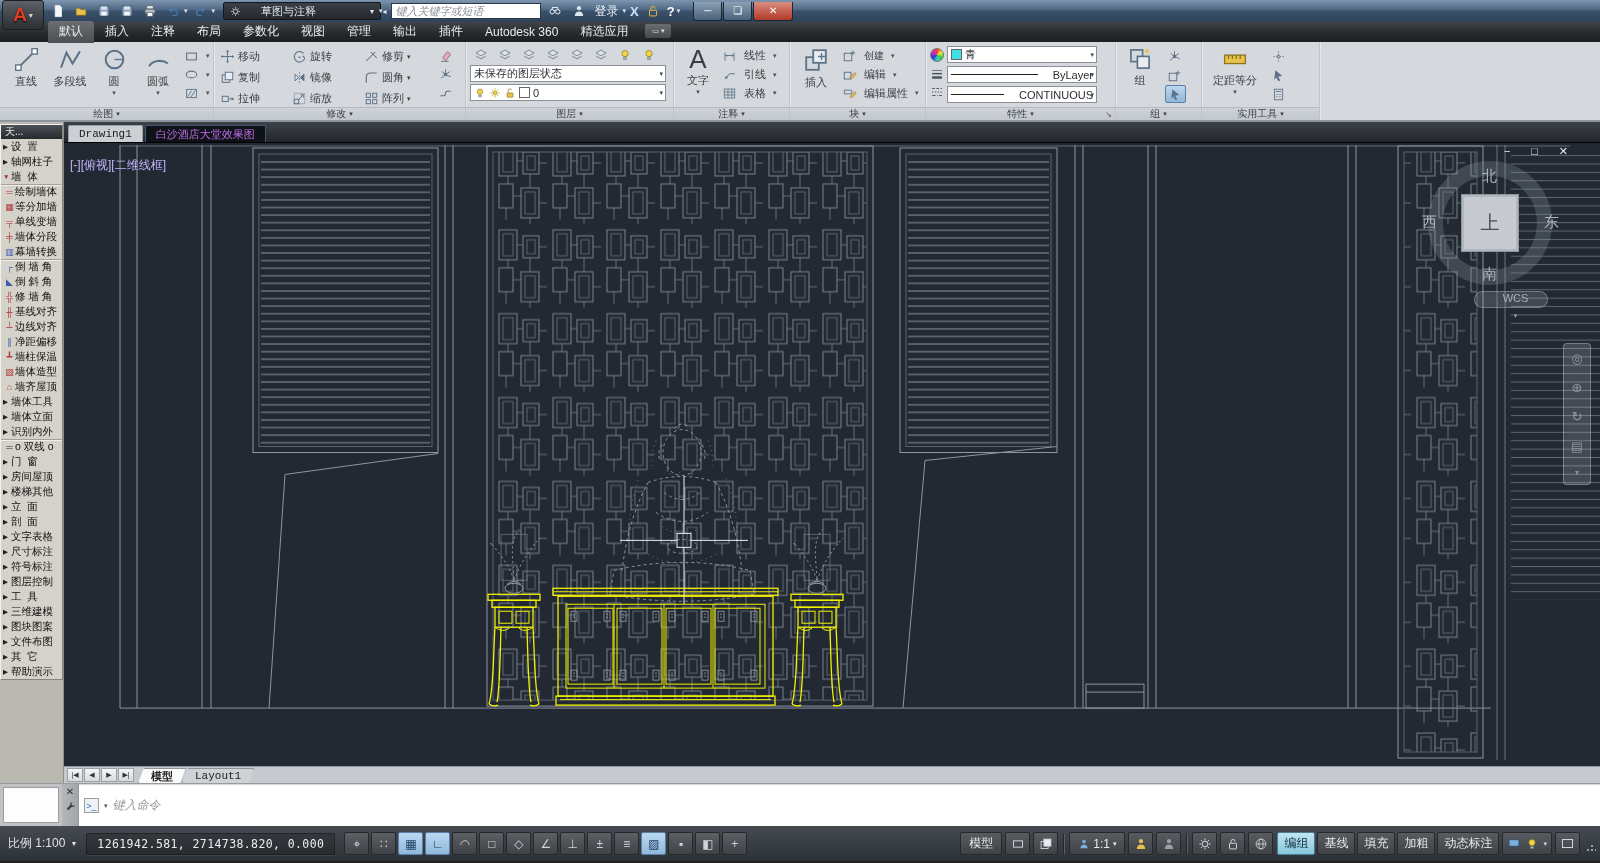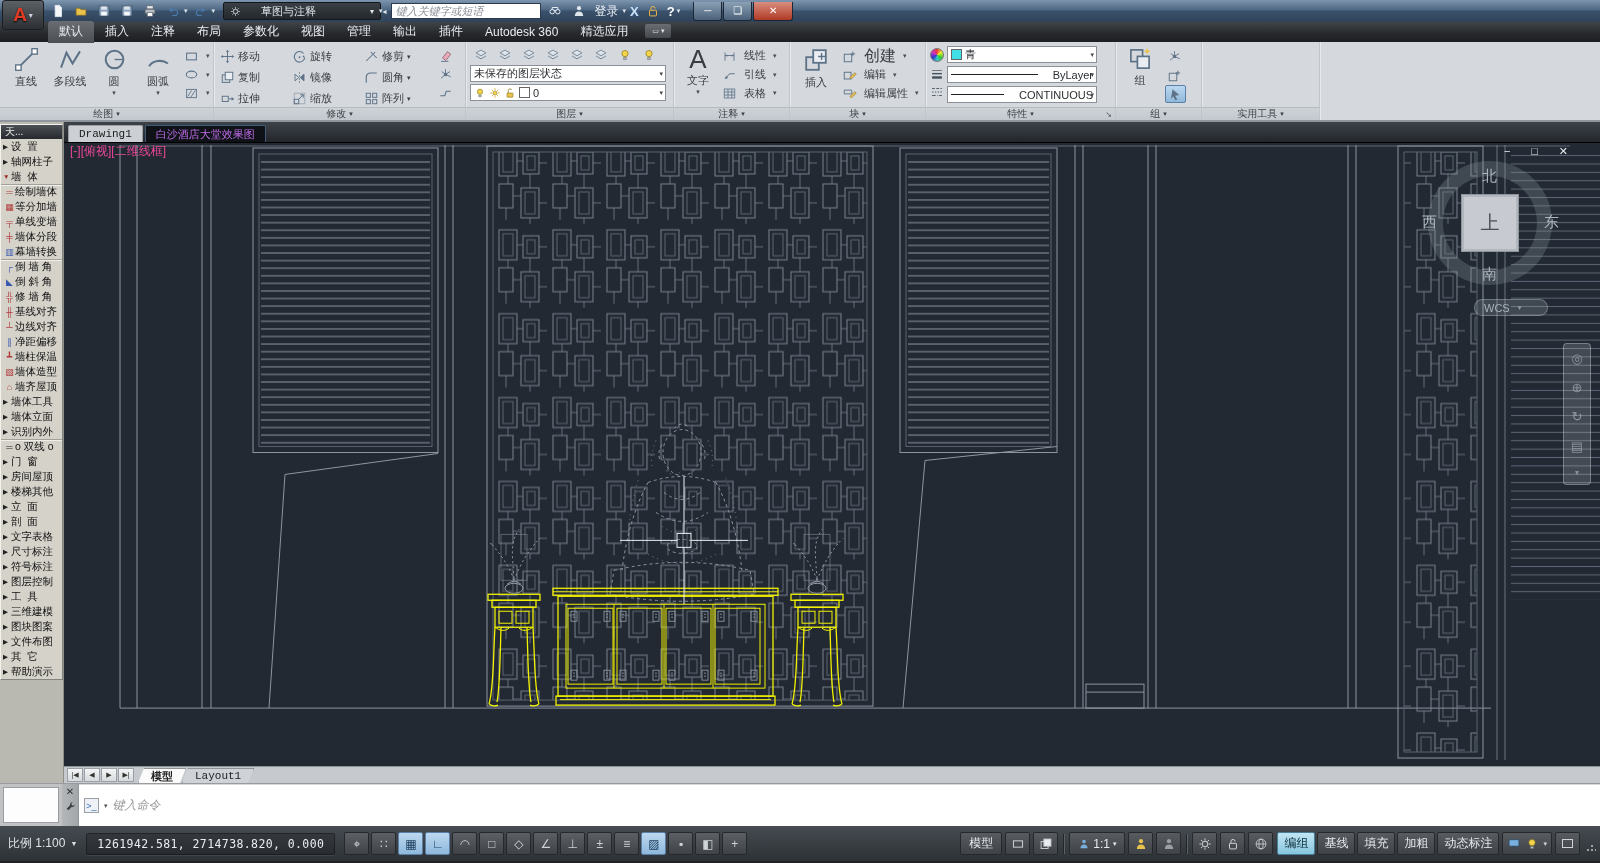--- a/index.html
+++ b/index.html
@@ -117,35 +117,35 @@
   .pi[data-k="o"] .pa::before { content:"▼"; }
 
   .main { flex:1; display:flex; flex-direction:column; min-width:0; }
   .doctabs { height:20px; background:linear-gradient(#3d4248,#23272c); display:flex; align-items:flex-end; padding-left:4px; gap:2px; }
   .dtab { height:17px; padding:0 10px; font-size:11px; display:flex; align-items:center; background:#ccd0d4; color:#1a1a1a;
     border:1px solid #9aa0a6; border-bottom:none; border-radius:2px 2px 0 0; cursor:pointer; font-family:"Liberation Mono","DejaVu Sans Mono",monospace; }
   .dtab[data-active="1"] { background:#0f1318; color:var(--doc_tab_active); border-color:#3f5a78; font-family:"Liberation Sans","DejaVu Sans",sans-serif; }
 
   .viewport { position:relative; height:624px; background:var(--vp_bg); overflow:hidden; border-top:1px solid #000; }
   .cad { position:absolute; inset:0; width:100%; height:100%; }
-  .vplabel { position:absolute; left:6px; top:0; color:#ec4899; font-size:12px; }
+  .vplabel { position:absolute; left:6px; top:14px; color:#c4b5fd; font-size:12px; }
   .vpwin { position:absolute; left:1440px; top:2px; width:64px; display:flex; justify-content:space-between;
     color:#e8ecef; font-size:11px; cursor:pointer; }
   .viewcube { position:absolute; left:1352px; top:12px; width:152px; height:158px; }
   .vc-ring { position:absolute; left:12px; top:6px; width:124px; height:124px; border-radius:50%;
     border:15px solid rgba(145,153,163,.28); }
   .vc-face { position:absolute; left:45px; top:39px; width:58px; height:58px; background:#c7cbd1;
     border:1px solid #8f959c; box-shadow:inset 0 0 0 2px #b2b7be; display:flex; align-items:center; justify-content:center;
     font-size:19px; color:#4a4f55; cursor:pointer; }
   .vc-n,.vc-s,.vc-w,.vc-e { position:absolute; color:#aeb6bf; font-size:15px; cursor:pointer; }
   .vc-n { left:66px; top:12px; } .vc-s { left:66px; top:110px; }
   .vc-w { left:6px; top:58px; } .vc-e { left:128px; top:58px; }
-  .wcs { position:absolute; left:1410px; top:156px; width:74px; height:17px; background:rgba(175,182,190,.22);
+  .wcs { position:absolute; left:1410px; top:148px; width:74px; height:17px; background:rgba(175,182,190,.22);
     border:1px solid rgba(200,206,214,.35); border-radius:9px; color:#a8b0ba; font-size:11px;
-    display:flex; align-items:center; padding-left:9px; gap:8px; cursor:pointer; }
+    display:flex; align-items:center; padding-left:9px; gap:8px; cursor:pointer;flex-direction:column; }
   .wcs .cdd { font-size:7px; opacity:.8; }
   .navbar { position:absolute; left:1499px; top:200px; width:28px; height:142px; background:rgba(205,210,216,.20);
     border:1px solid rgba(255,255,255,.28); border-radius:4px; display:flex; flex-direction:column; align-items:center;
     justify-content:space-around; color:rgba(235,240,245,.42); font-size:13px; cursor:pointer; }
 
   .modelrow { height:17px; background:#c6c9cd; border-top:1px solid #8d9297; display:flex; align-items:flex-end; padding-left:3px; }
   .mnav { display:flex; gap:1px; margin-bottom:1px; }
   .mnavb { width:16px; height:14px; background:linear-gradient(#f4f5f6,#d7dadd); border:1px solid #9aa0a6;
     font-size:7px; display:flex; align-items:center; justify-content:center; color:#333; cursor:pointer; }
   .mtabs { display:flex; margin-left:4px; }
@@ -830,21 +830,21 @@
             </svg>
           <span class="rlab">插入</span>
           <span class="dd">▾</span>
         </div>
         <div class="smallcol" style="justify-content:flex-start;gap:1px">
 
             <div class="sbtn">
               <svg viewBox="0 0 20 20">
                 <use href="#i-bcreate"></use>
               </svg>
-              <span style="font-size:16px;white-space:nowrap">创建</span>
+              <span style="font-size:10px;white-space:nowrap">创建</span>
               <span class="dd">▾</span>
             </div>
 
             <div class="sbtn">
               <svg viewBox="0 0 20 20">
                 <use href="#i-bedit"></use>
               </svg>
               <span style="font-size:11px;white-space:nowrap">编辑</span>
               <span class="dd">▾</span>
             </div>
@@ -927,20 +927,46 @@
             </div>
         </div>
       </div>
       <div class="ptitle">
           <span>组</span>
           <span class="pdd">▾</span>
         </div>
     </div>
 
     <div class="panel" style="width:118px">
+      <div class="utilbody">
+        <div class="rbig" style="width:58px">
+          <svg viewBox="0 0 20 20" style="width:30px;height:26px">
+              <use href="#i-measure"></use>
+            </svg>
+          <span class="rlab">定距等分</span>
+          <span class="dd" data-dd="1">▾</span>
+        </div>
+        <div class="smallcol" style="justify-content:flex-start;gap:1px">
+          <div class="sbtn">
+              <svg viewBox="0 0 20 20">
+                <use href="#i-id"></use>
+              </svg>
+            </div>
+          <div class="sbtn">
+              <svg viewBox="0 0 20 20">
+                <use href="#i-select"></use>
+              </svg>
+            </div>
+          <div class="sbtn">
+              <svg viewBox="0 0 20 20">
+                <use href="#i-calc"></use>
+              </svg>
+            </div>
+        </div>
+      </div>
       <div class="ptitle">
           <span>实用工具</span>
           <span class="pdd">▾</span>
         </div>
     </div>
 
     <div style="flex:1"></div>
   </div>
 </div>
 

